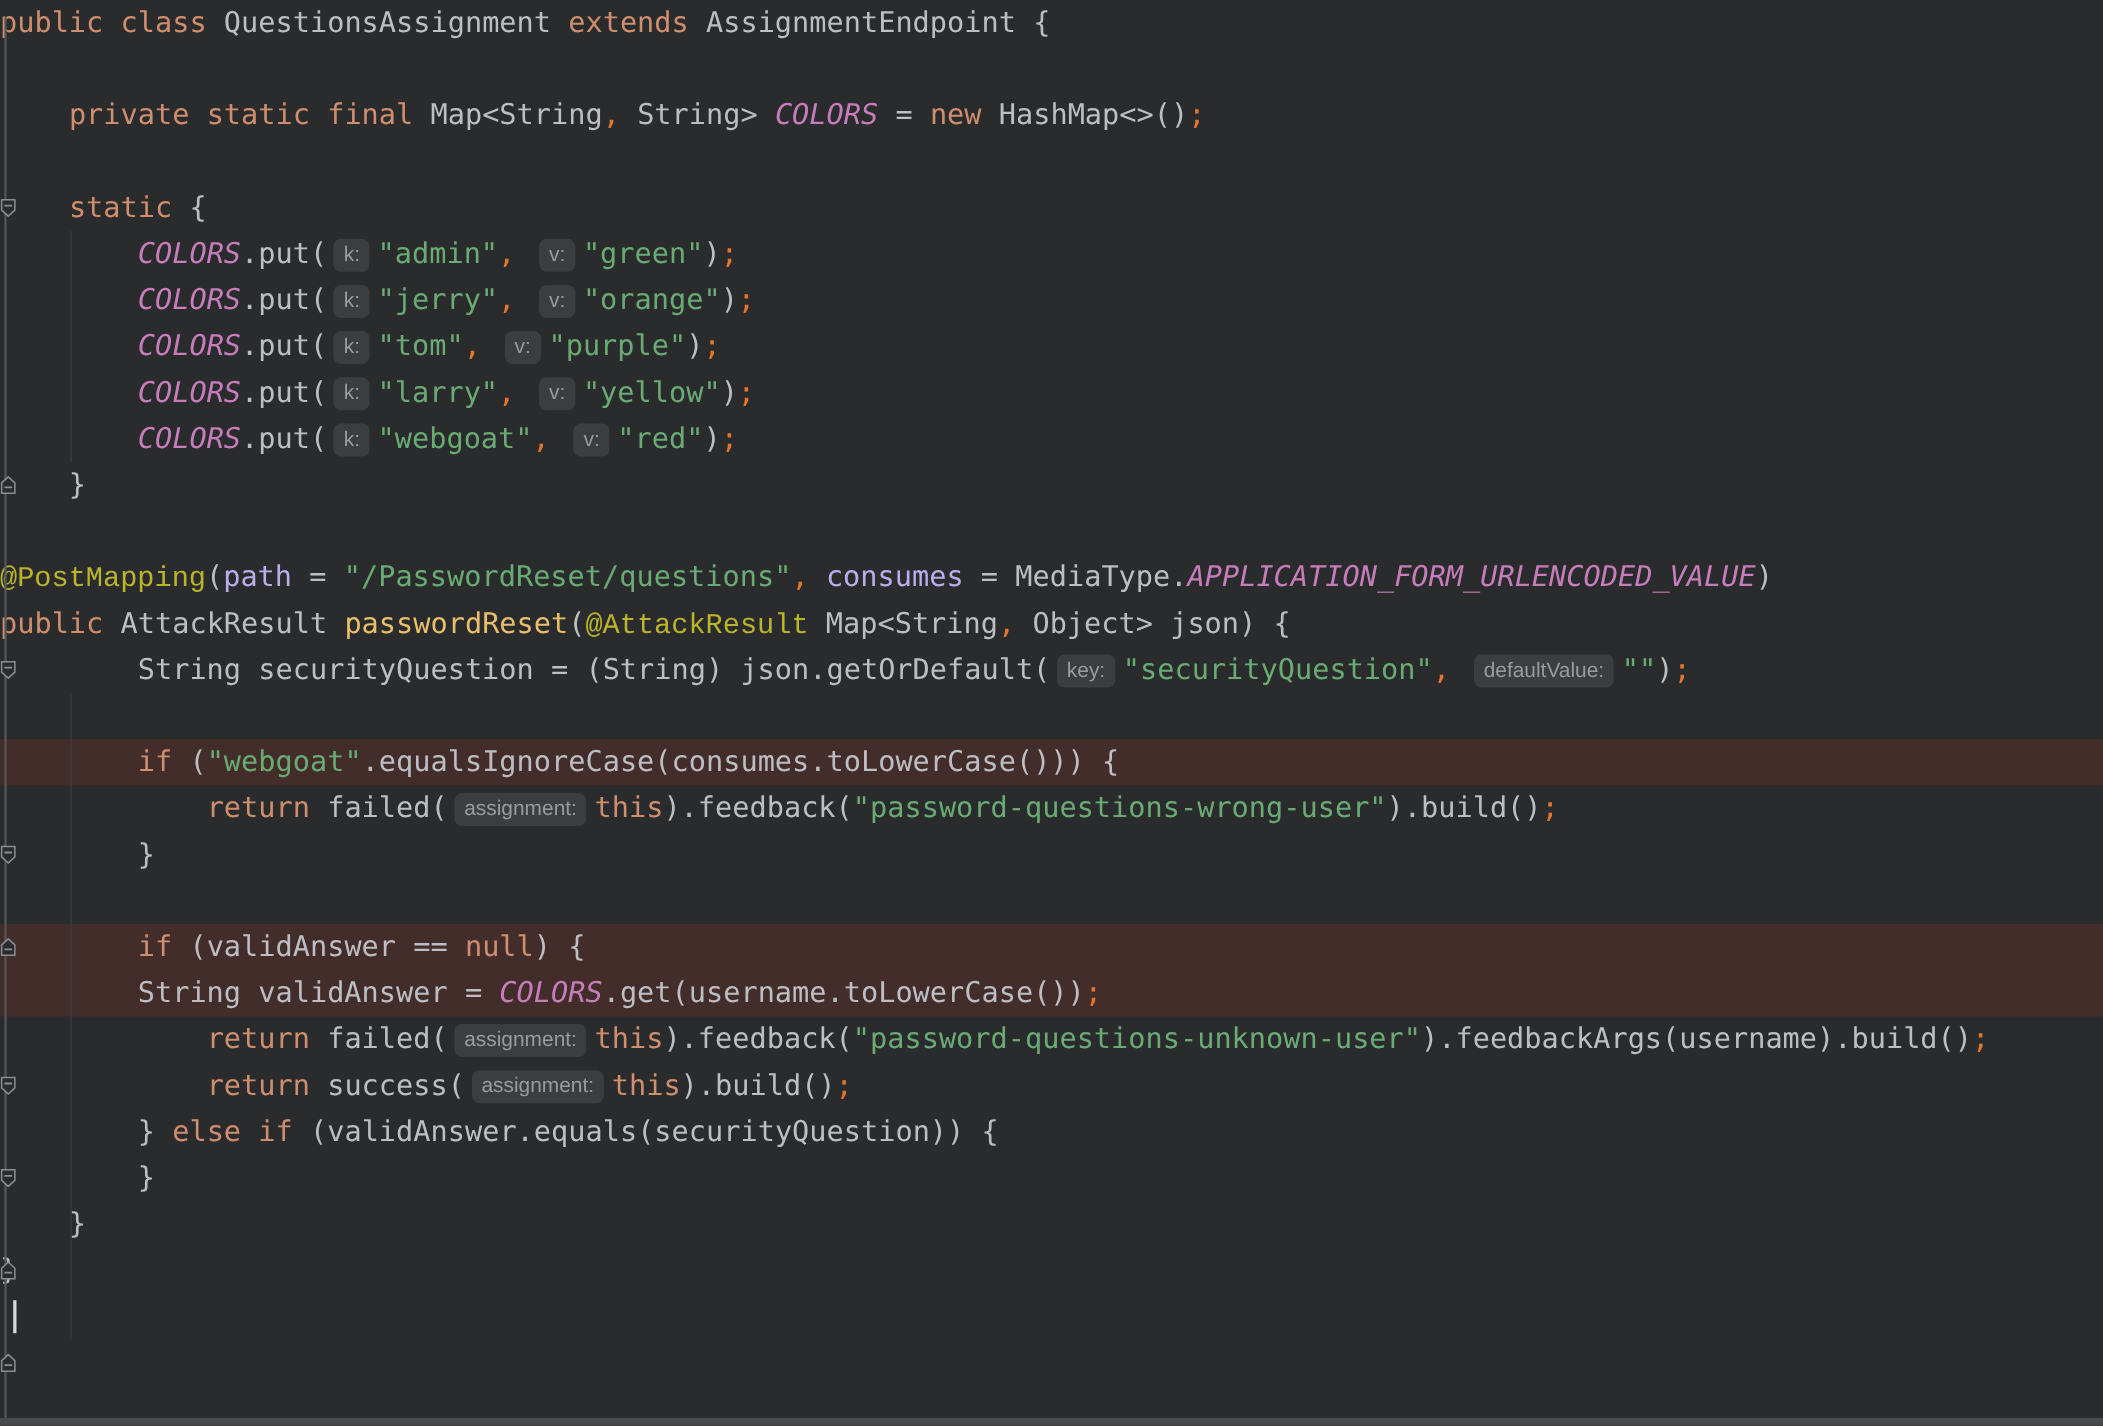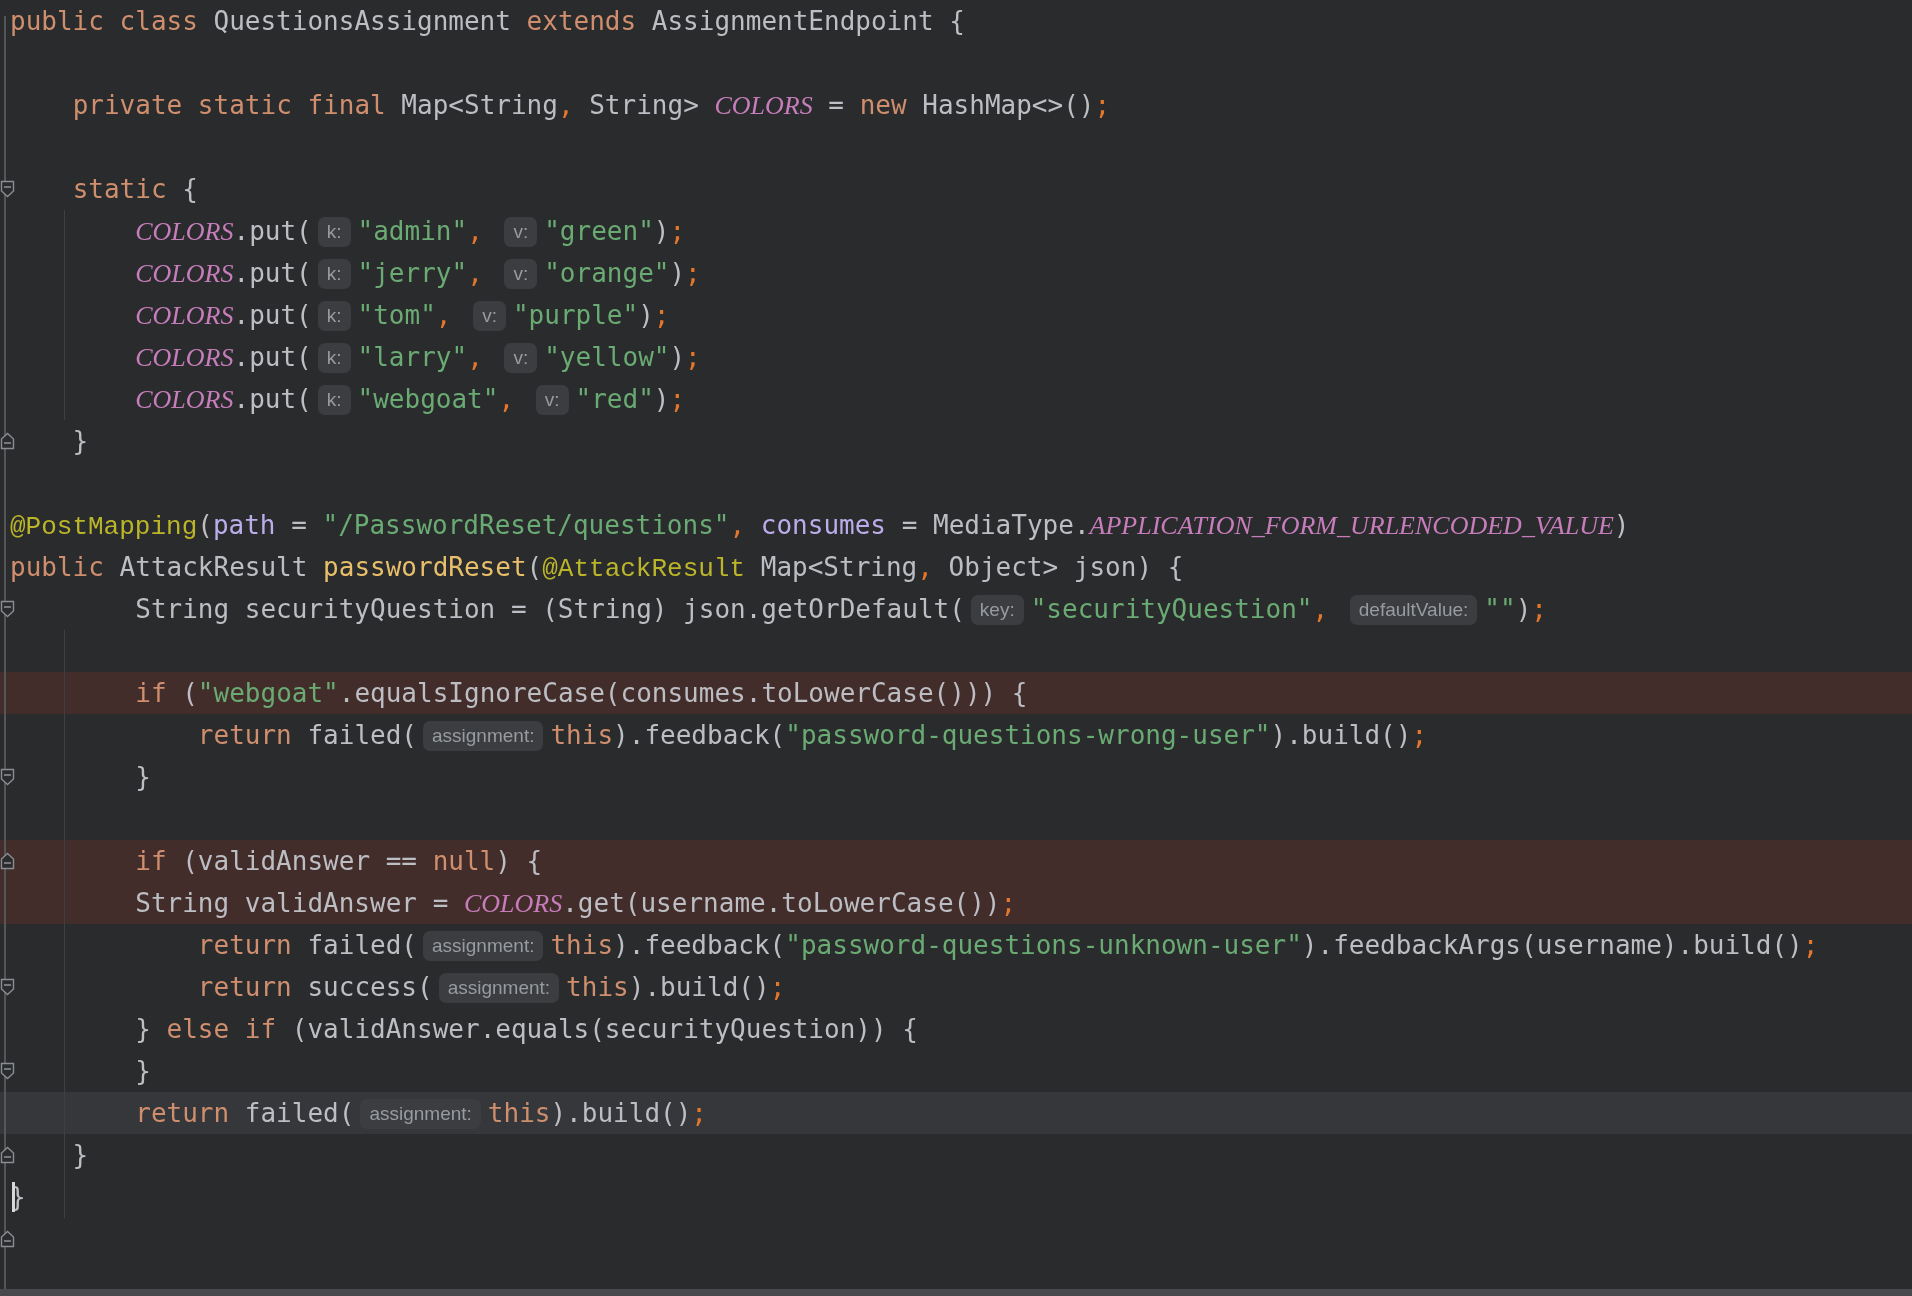--- a/index.html
+++ b/index.html
@@ -6,29 +6,29 @@
   body{
     width:1912px;height:1296px;overflow:hidden;position:relative;
     background:var(--bg,#2a2b2d);
     font-family:"DejaVu Sans Mono", monospace;
   }
   #editor{
     position:absolute;left:0;top:0;width:1912px;height:1296px;
   }
   .code-line{
     position:relative;height:42px;line-height:42px;white-space:pre;
-    padding-left:10px;font-size:26px;color:var(--text);
+    font-size:26px;color:var(--text);
   }
   .line-error{background:var(--err-line);}
   .line-current{background:var(--cur-line);}
   .tok{display:inline;}
   .tok-d{color:var(--text);}
   .tok-k{color:var(--kw);}
   .tok-s{color:var(--str);}
-  .tok-c{color:var(--const);font-style:italic;font-family:Liberation Serif, serif;}
+  .tok-c{color:var(--const);font-style:italic;}
   .tok-a{color:var(--ann);font-family:Liberation Mono, monospace;}
   .tok-at{color:var(--attr);}
   .tok-m{color:var(--mdecl);}
   .tok-p{color:var(--punct);}
   .wavy{
     text-decoration-style:wavy;
     text-decoration-color:var(--squiggle);text-decoration-thickness:2px;
     text-underline-offset:6px;
   }
   .hint{
@@ -80,21 +80,20 @@
       <div class="code-line line-error"><span class="tok tok-d">        </span><span class="tok tok-k">if</span><span class="tok tok-d"> (</span><span class="tok tok-s">"</span><span class="tok tok-s wavy">webgoat</span><span class="tok tok-s">"</span><span class="tok tok-d">.equalsIgnoreCase(consumes.toLowerCase())) {</span></div>
       <div class="code-line"><span class="tok tok-d">            </span><span class="tok tok-k">return</span><span class="tok tok-d"> failed(</span><span class="hint">assignment:</span><span class="tok tok-k">this</span><span class="tok tok-d">).feedback(</span><span class="tok tok-s">"password-questions-wrong-user"</span><span class="tok tok-d">).build()</span><span class="tok tok-p">;</span></div>
       <div class="code-line"><span class="tok tok-d">        }</span></div>
       <div class="code-line"></div>
       <div class="code-line line-error"><span class="tok tok-d">        </span><span class="tok tok-k">if</span><span class="tok tok-d"> (validAnswer == </span><span class="tok tok-k">null</span><span class="tok tok-d">) {</span></div>
       <div class="code-line line-error"><span class="tok tok-d">        String validAnswer = </span><span class="tok tok-c">COLORS</span><span class="tok tok-d">.get(username.toLowerCase())</span><span class="tok tok-p">;</span></div>
       <div class="code-line"><span class="tok tok-d">            </span><span class="tok tok-k">return</span><span class="tok tok-d"> failed(</span><span class="hint">assignment:</span><span class="tok tok-k">this</span><span class="tok tok-d">).feedback(</span><span class="tok tok-s">"password-questions-unknown-user"</span><span class="tok tok-d">).feedbackArgs(username).build()</span><span class="tok tok-p">;</span></div>
       <div class="code-line"><span class="tok tok-d">            </span><span class="tok tok-k">return</span><span class="tok tok-d"> success(</span><span class="hint">assignment:</span><span class="tok tok-k">this</span><span class="tok tok-d">).build()</span><span class="tok tok-p">;</span></div>
       <div class="code-line"><span class="tok tok-d">        } </span><span class="tok tok-k">else</span><span class="tok tok-d"> </span><span class="tok tok-k">if</span><span class="tok tok-d"> (validAnswer.equals(securityQuestion)) {</span></div>
       <div class="code-line"><span class="tok tok-d">        }</span></div>
-      <div class="code-line line-current"><span class="tok tok-d">        </span><span class="tok tok-k">return</span><span class="tok tok-d"> failed(</span><span class="hint">assignment:</span><span class="tok tok-k">this</span><span class="tok tok-d">).build()</span><span class="tok tok-p">;</span></div>
       <div class="code-line"><span class="tok tok-d">    }</span></div>
       <div class="code-line"><span class="tok tok-d">}</span></div>
     </div>
   <div id="fold-line"></div>
   <div id="caret" style="top: 1182px;"></div>
   <div id="bottom-strip"></div>
 <div class="indent-guide" style="left: 64px; top: 210px; height: 210px;"></div>
     <div class="indent-guide" style="left: 64px; top: 630px; height: 588px;"></div>
     <div class="fold-marker" style="top: 180px;"><svg width="15" height="18" viewBox="0 0 15 18">
         <path d="M1.5 1.5 H13.5 V11 L7.5 16.5 L1.5 11 Z" fill="#2a2b2d" stroke="#8a8d91" stroke-width="1.4"></path>

